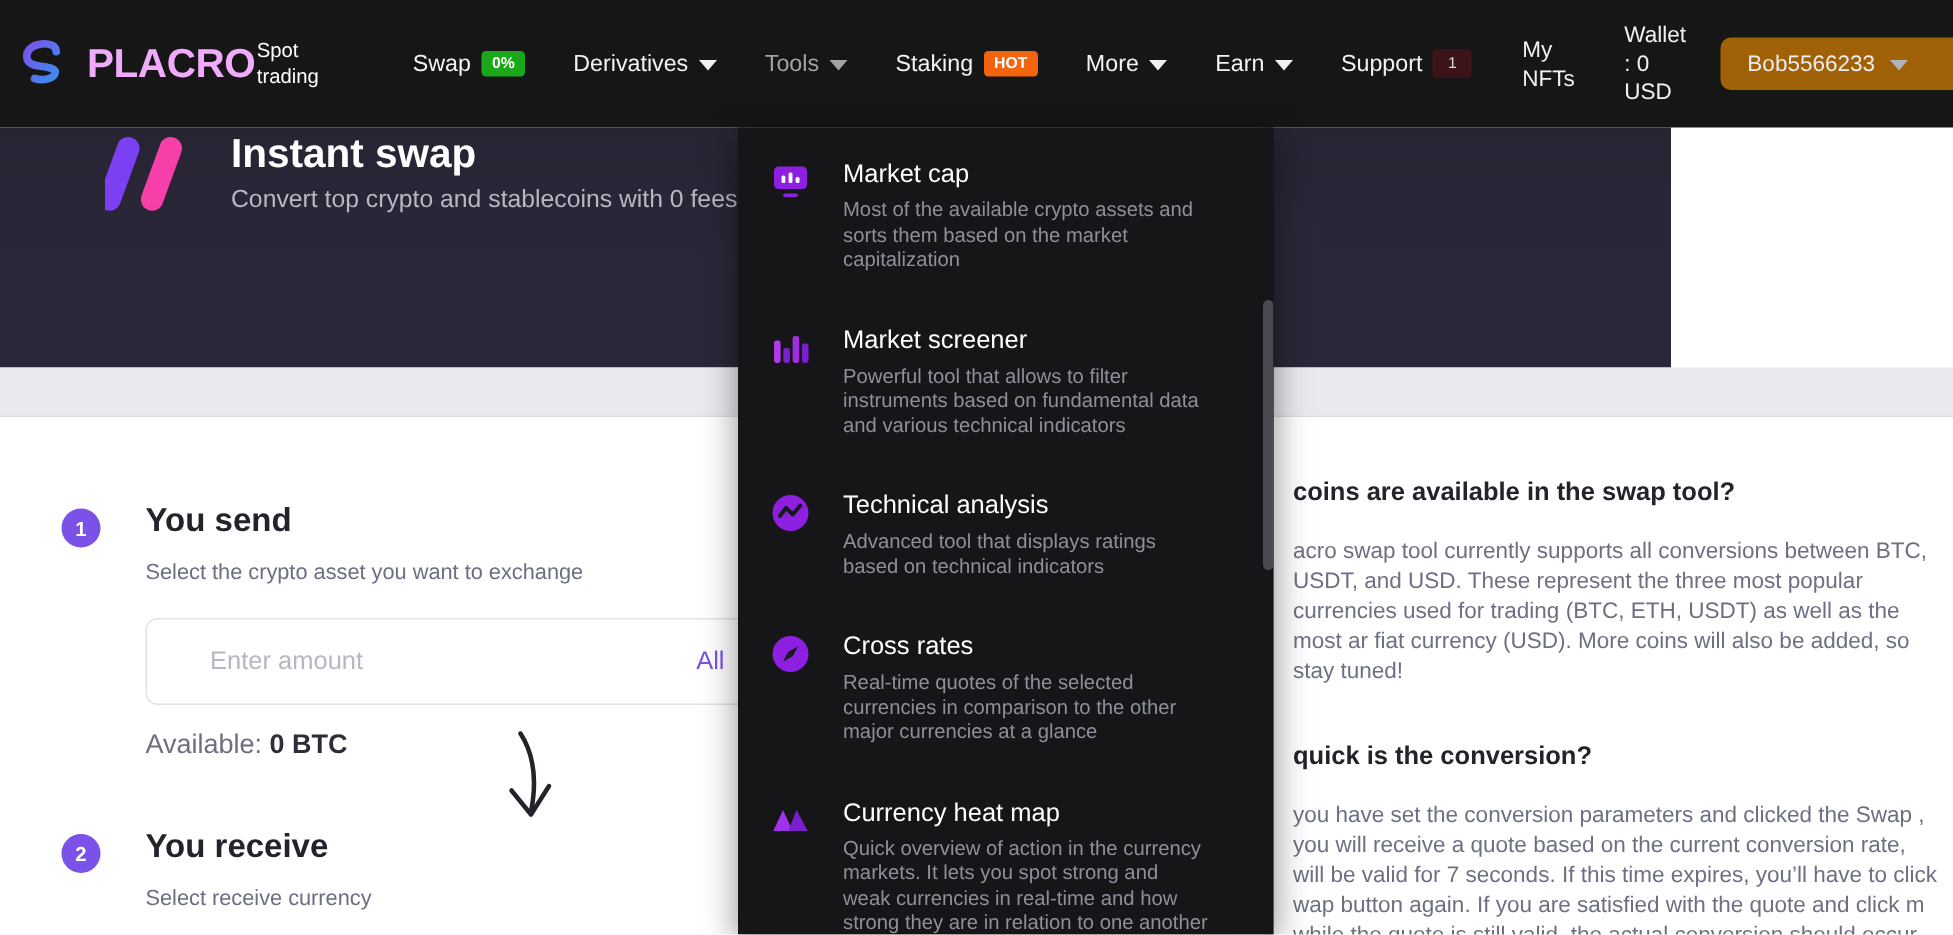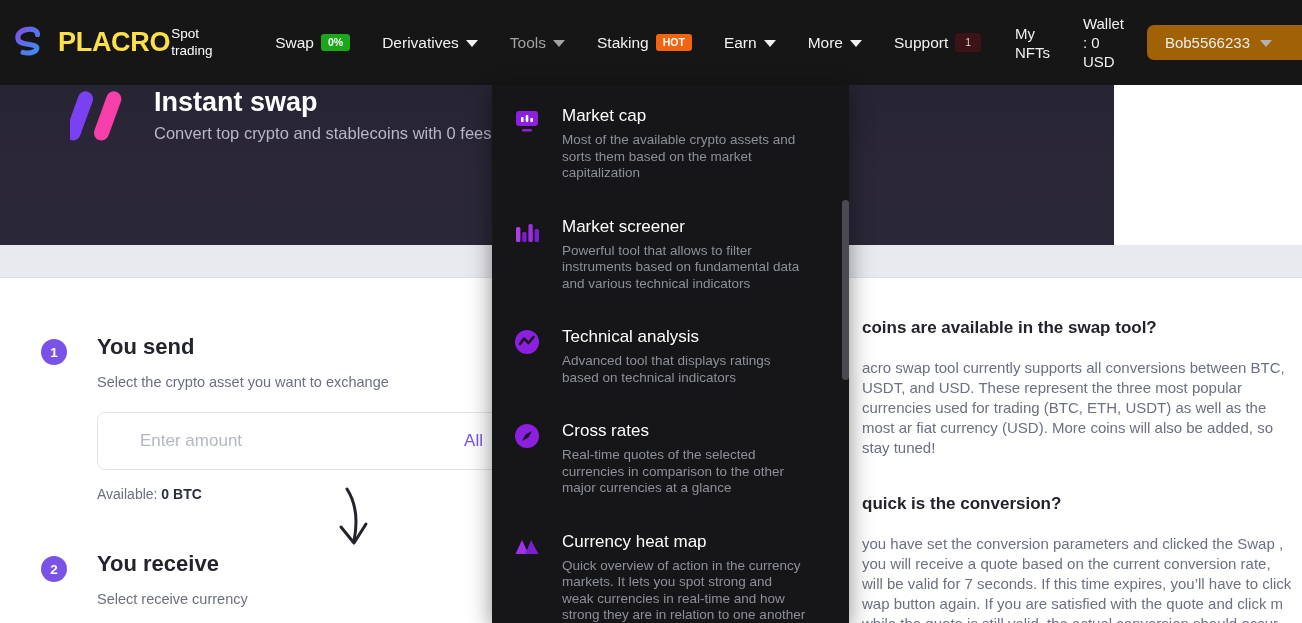--- a/index.html
+++ b/index.html
@@ -14,21 +14,21 @@
   
   .header {
     position: absolute; left: 0; top: 0; width: 1302px; height: 85px;
     background: #161616;
     display: flex; align-items: center;
     z-index: 30;
   }
   .brand { display: flex; align-items: center; padding-left: 12px; }
   .brand-logo { width: 34px; height: 34px; margin-right: 12px; flex: 0 0 auto; }
   .brand-name {
-    font-size: 27px; font-weight: bold; color: #fde047; letter-spacing: -0.3px;
+    font-size: 27px; font-weight: bold; color: #f0abfc; letter-spacing: -0.3px;
   }
   .brand-sub {
     font-size: 13.5px; color: #ffffff; line-height: 17px;
     margin-left: 1px; margin-top: -2px; max-width: 52px;
   }
 
   .nav { display: flex; align-items: center; margin-left: 36px; }
   .nav-item {
     display: flex; align-items: center; gap: 7px;
     color: #f2f2f2; font-size: 15.5px; padding: 0 16px;
@@ -104,21 +104,21 @@
   .amount-input input {
     border: none; outline: none; background: transparent;
     font-size: 17px; color: #22232b; width: 280px;
     font-family: "Liberation Sans", sans-serif;
   }
   .amount-input input::placeholder { color: #b4b7c4; }
   .all-btn {
     margin-left: auto; color: #7b52e8; font-size: 17px; cursor: pointer;
   }
   .available {
-    margin-top: 16px; font-size: 14px; color: #6b6f80;
+    margin-top: 16px; font-size: 18px; color: #6b6f80;
   }
   .available b { color: #2b2d3a; }
 
   .arrow-svg { position: absolute; left: 330px; top: 207px; }
 
   
   .faq { position: absolute; left: 862px; top: 0; width: 430px; }
   .faq-q { font-size: 17px; font-weight: bold; color: #22232b; line-height: 24px; }
   .faq-a { font-size: 15px; color: #6c7082; line-height: 20px; margin-top: 18px; }
   .faq-block + .faq-block { margin-top: 34px; }
@@ -181,26 +181,26 @@
         <span>Tools</span>
         <span class="caret"></span>
       </div>
 
       <div class="nav-item">
         <span>Staking</span>
         <span class="badge badge-orange">HOT</span>
       </div>
 
       <div class="nav-item">
+        <span>More</span>
+        <span class="caret"></span>
+      </div>
+
+      <div class="nav-item">
         <span>Earn</span>
-        <span class="caret"></span>
-      </div>
-
-      <div class="nav-item">
-        <span>More</span>
         <span class="caret"></span>
       </div>
 
       <div class="nav-item">
         <span>Support</span>
         <span class="badge badge-dark">1</span>
       </div>
     </div>
 
     <div class="header-right">

